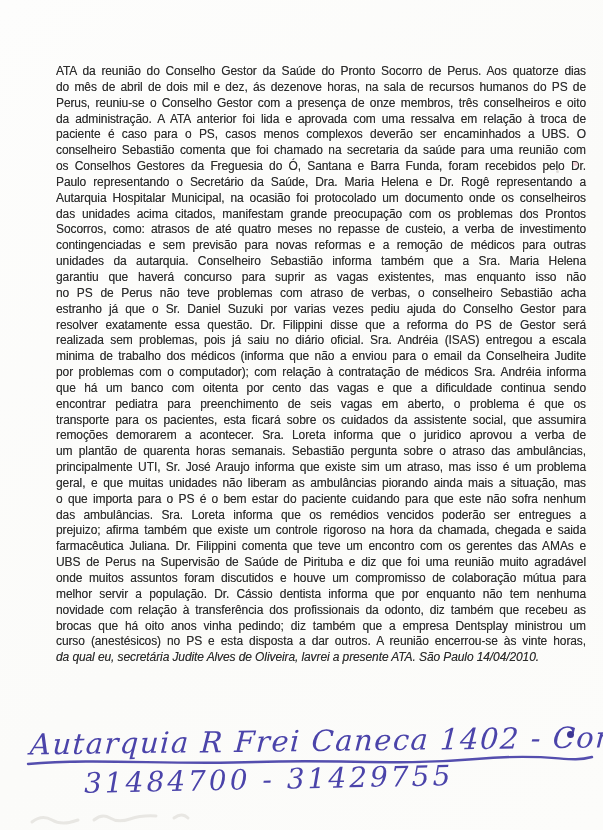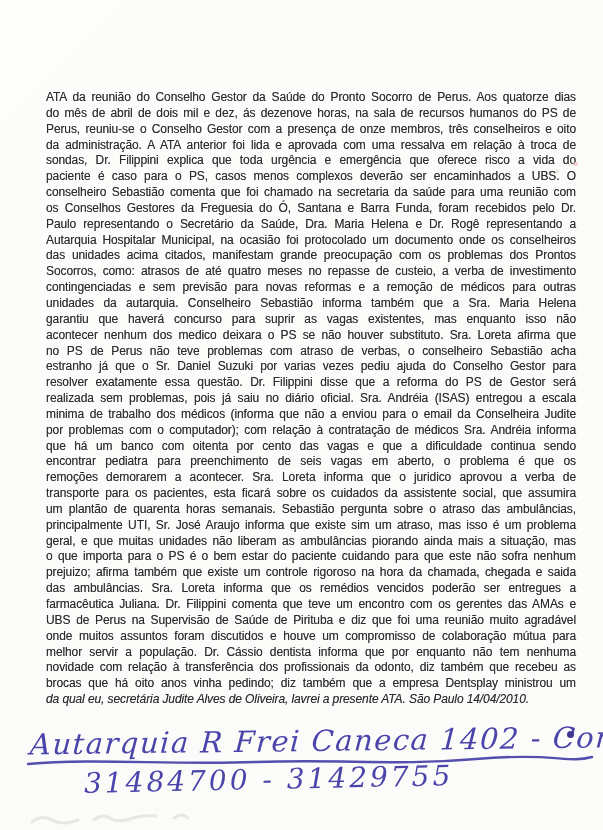--- a/index.html
+++ b/index.html
@@ -7,25 +7,24 @@
     width:603px;height:830px;
     font-family:"Liberation Sans",sans-serif;
     background:#ffffff;
   }
   .page{
     position:relative;width:603px;height:830px;overflow:hidden;
     background:linear-gradient(135deg,#fdfdfc 0%,#fbfbf9 55%,#fcfcfa 100%);
   }
   
   .doc-text{
-    position:absolute;left:46px;top:64px;width:530px;
+    position:absolute;left:56px;top:64px;width:530px;
     font-size:12px;line-height:15.85px;letter-spacing:-0.1px;
     color:#2d2d2d;
     text-shadow:0 0 .35px rgba(45,45,45,.55);
-    margin-top:26px;
   }
   .doc-text .line{
     text-align:justify;
     text-align-last:justify;
     white-space:normal;
     height:15.85px;overflow:visible;
   }
   .doc-text .line.last{text-align-last:left;font-style:italic;}
   
   .hand{
@@ -69,54 +68,53 @@
 </head>
 <body>
 
 <div class="page">
 
   <div class="doc-text" id="doc-lines">
       <div class="line">ATA da reunião do Conselho Gestor da Saúde do Pronto Socorro de Perus. Aos quatorze dias</div>
       <div class="line">do mês de abril de dois mil e dez, ás dezenove horas, na sala de recursos humanos do PS de</div>
       <div class="line">Perus, reuniu-se o Conselho Gestor com a presença de onze membros, três conselheiros e oito</div>
       <div class="line">da administração. A ATA anterior foi lida e aprovada com uma ressalva em relação à troca de</div>
-      <div class="line">sondas, Dr. Filippini explica que toda urgência e emergência que oferece risco a vida do</div>
       <div class="line">paciente é caso para o PS, casos menos complexos deverão ser encaminhados a UBS. O</div>
       <div class="line">conselheiro Sebastião comenta que foi chamado na secretaria da saúde para uma reunião com</div>
       <div class="line">os Conselhos Gestores da Freguesia do Ó, Santana e Barra Funda, foram recebidos pelo Dr.</div>
       <div class="line">Paulo representando o Secretário da Saúde, Dra. Maria Helena e Dr. Rogê representando a</div>
       <div class="line">Autarquia Hospitalar Municipal, na ocasião foi protocolado um documento onde os conselheiros</div>
       <div class="line">das unidades acima citados, manifestam grande preocupação com os problemas dos Prontos</div>
       <div class="line">Socorros, como: atrasos de até quatro meses no repasse de custeio, a verba de investimento</div>
       <div class="line">contingenciadas e sem previsão para novas reformas e a remoção de médicos para outras</div>
       <div class="line">unidades da autarquia. Conselheiro Sebastião informa também que a Sra. Maria Helena</div>
       <div class="line">garantiu que haverá concurso para suprir as vagas existentes, mas enquanto isso não</div>
-      <div class="line">acontecer nenhum dos medico deixara o PS se não houver substituto. Sra. Loreta afirma que</div>
       <div class="line">no PS de Perus não teve problemas com atraso de verbas, o conselheiro Sebastião acha</div>
       <div class="line">estranho já que o Sr. Daniel Suzuki por varias vezes pediu ajuda do Conselho Gestor para</div>
       <div class="line">resolver exatamente essa questão. Dr. Filippini disse que a reforma do PS de Gestor será</div>
       <div class="line">realizada sem problemas, pois já saiu no diário oficial. Sra. Andréia (ISAS) entregou a escala</div>
       <div class="line">minima de trabalho dos médicos (informa que não a enviou para o email da Conselheira Judite</div>
       <div class="line">por problemas com o computador); com relação à contratação de médicos Sra. Andréia informa</div>
       <div class="line">que há um banco com oitenta por cento das vagas e que a dificuldade continua sendo</div>
       <div class="line">encontrar pediatra para preenchimento de seis vagas em aberto, o problema é que os</div>
+      <div class="line">transporte para os pacientes, esta ficará sobre os cuidados da assistente social, que assumira</div>
       <div class="line">remoções demorarem a acontecer. Sra. Loreta informa que o juridico aprovou a verba de</div>
-      <div class="line">transporte para os pacientes, esta ficará sobre os cuidados da assistente social, que assumira</div>
       <div class="line">um plantão de quarenta horas semanais. Sebastião pergunta sobre o atraso das ambulâncias,</div>
       <div class="line">principalmente UTI, Sr. José Araujo informa que existe sim um atraso, mas isso é um problema</div>
       <div class="line">geral, e que muitas unidades não liberam as ambulâncias piorando ainda mais a situação, mas</div>
       <div class="line">o que importa para o PS é o bem estar do paciente cuidando para que este não sofra nenhum</div>
+      <div class="line">das ambulâncias. Sra. Loreta informa que os remédios vencidos poderão ser entregues a</div>
       <div class="line">prejuizo; afirma também que existe um controle rigoroso na hora da chamada, chegada e saida</div>
-      <div class="line">das ambulâncias. Sra. Loreta informa que os remédios vencidos poderão ser entregues a</div>
       <div class="line">farmacêutica Juliana. Dr. Filippini comenta que teve um encontro com os gerentes das AMAs e</div>
       <div class="line">UBS de Perus na Supervisão de Saúde de Pirituba e diz que foi uma reunião muito agradável</div>
       <div class="line">onde muitos assuntos foram discutidos e houve um compromisso de colaboração mútua para</div>
       <div class="line">melhor servir a população. Dr. Cássio dentista informa que por enquanto não tem nenhuma</div>
       <div class="line">novidade com relação à transferência dos profissionais da odonto, diz também que recebeu as</div>
       <div class="line">brocas que há oito anos vinha pedindo; diz também que a empresa Dentsplay ministrou um</div>
+      <div class="line">curso (anestésicos) no PS e esta disposta a dar outros. A reunião encerrou-se às vinte horas,</div>
       <div class="line last">da qual eu, secretária Judite Alves de Oliveira, lavrei a presente ATA. São Paulo 14/04/2010.</div>
     </div>
 
   <div class="hand hand-address">Autarquia R Frei Caneca 1402 - Consolação</div>
 
   <svg class="hand-underline" viewBox="0 0 568 18" preserveAspectRatio="none">
     <path d="M2,12 C70,6 140,13 230,10 S 370,14 450,7 S 540,12 566,5" fill="none" stroke="#4b44aa" stroke-width="2.4" stroke-linecap="round" opacity="0.95"></path>
   </svg>
 
   <div class="ink-dot"></div>

